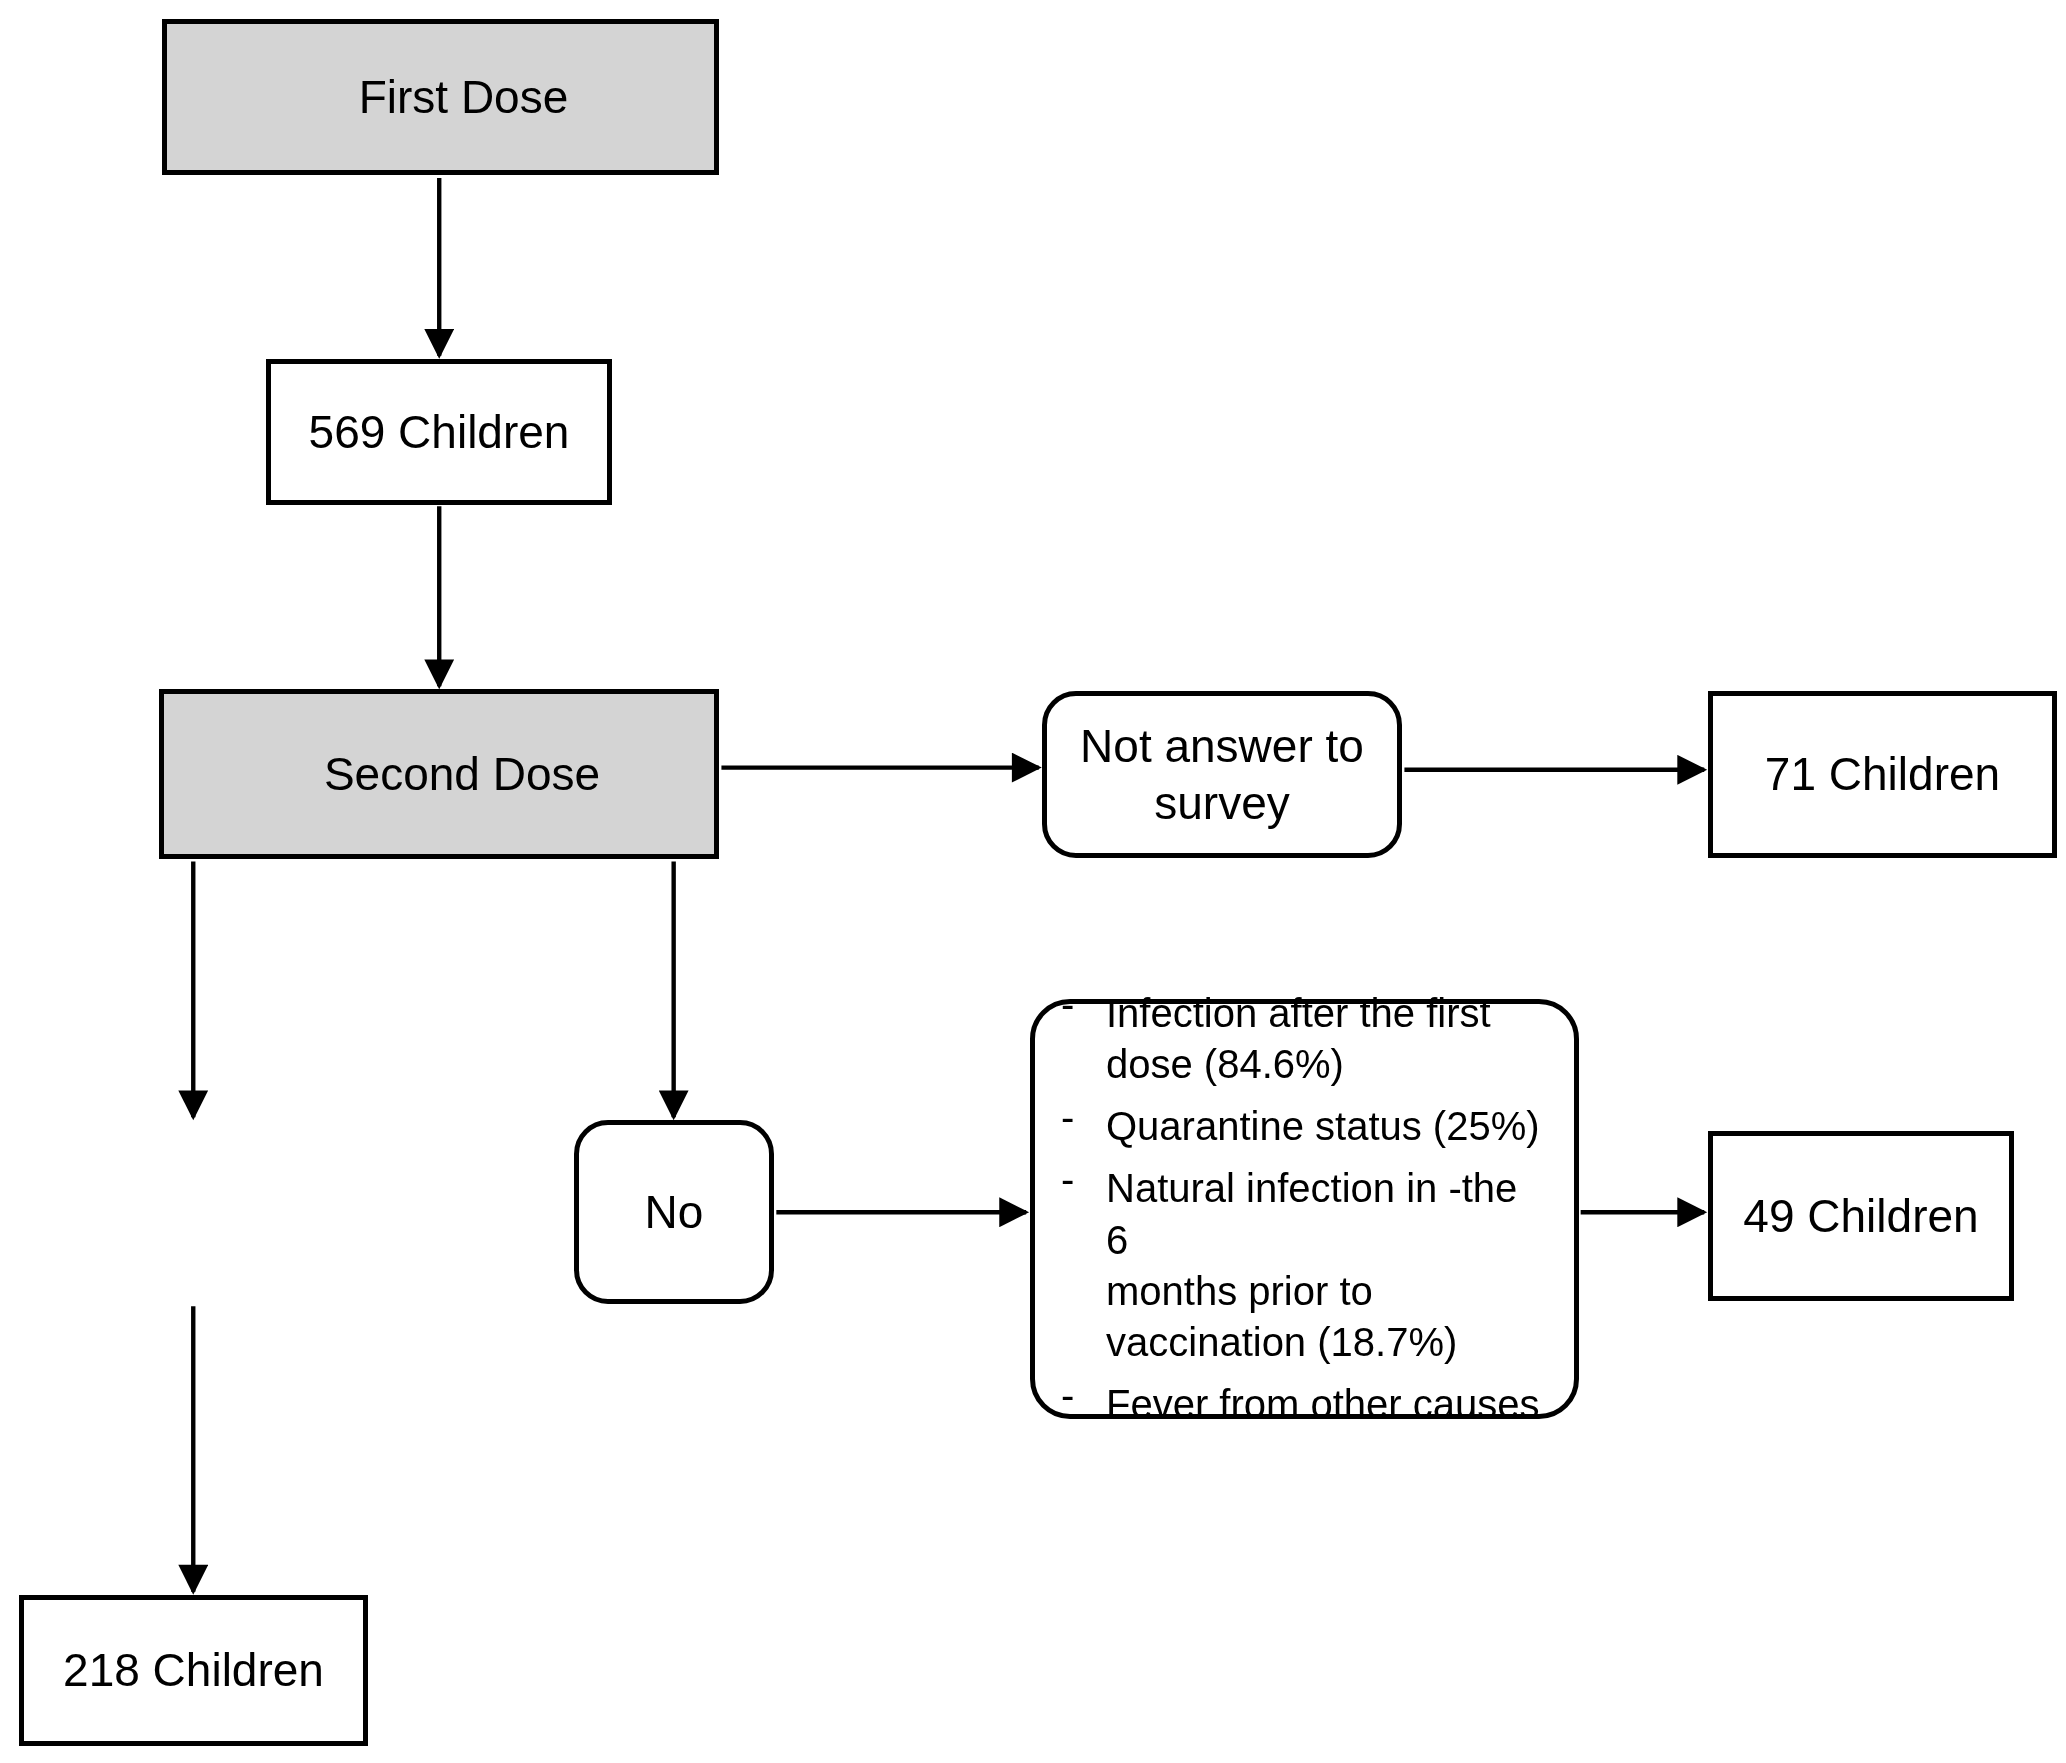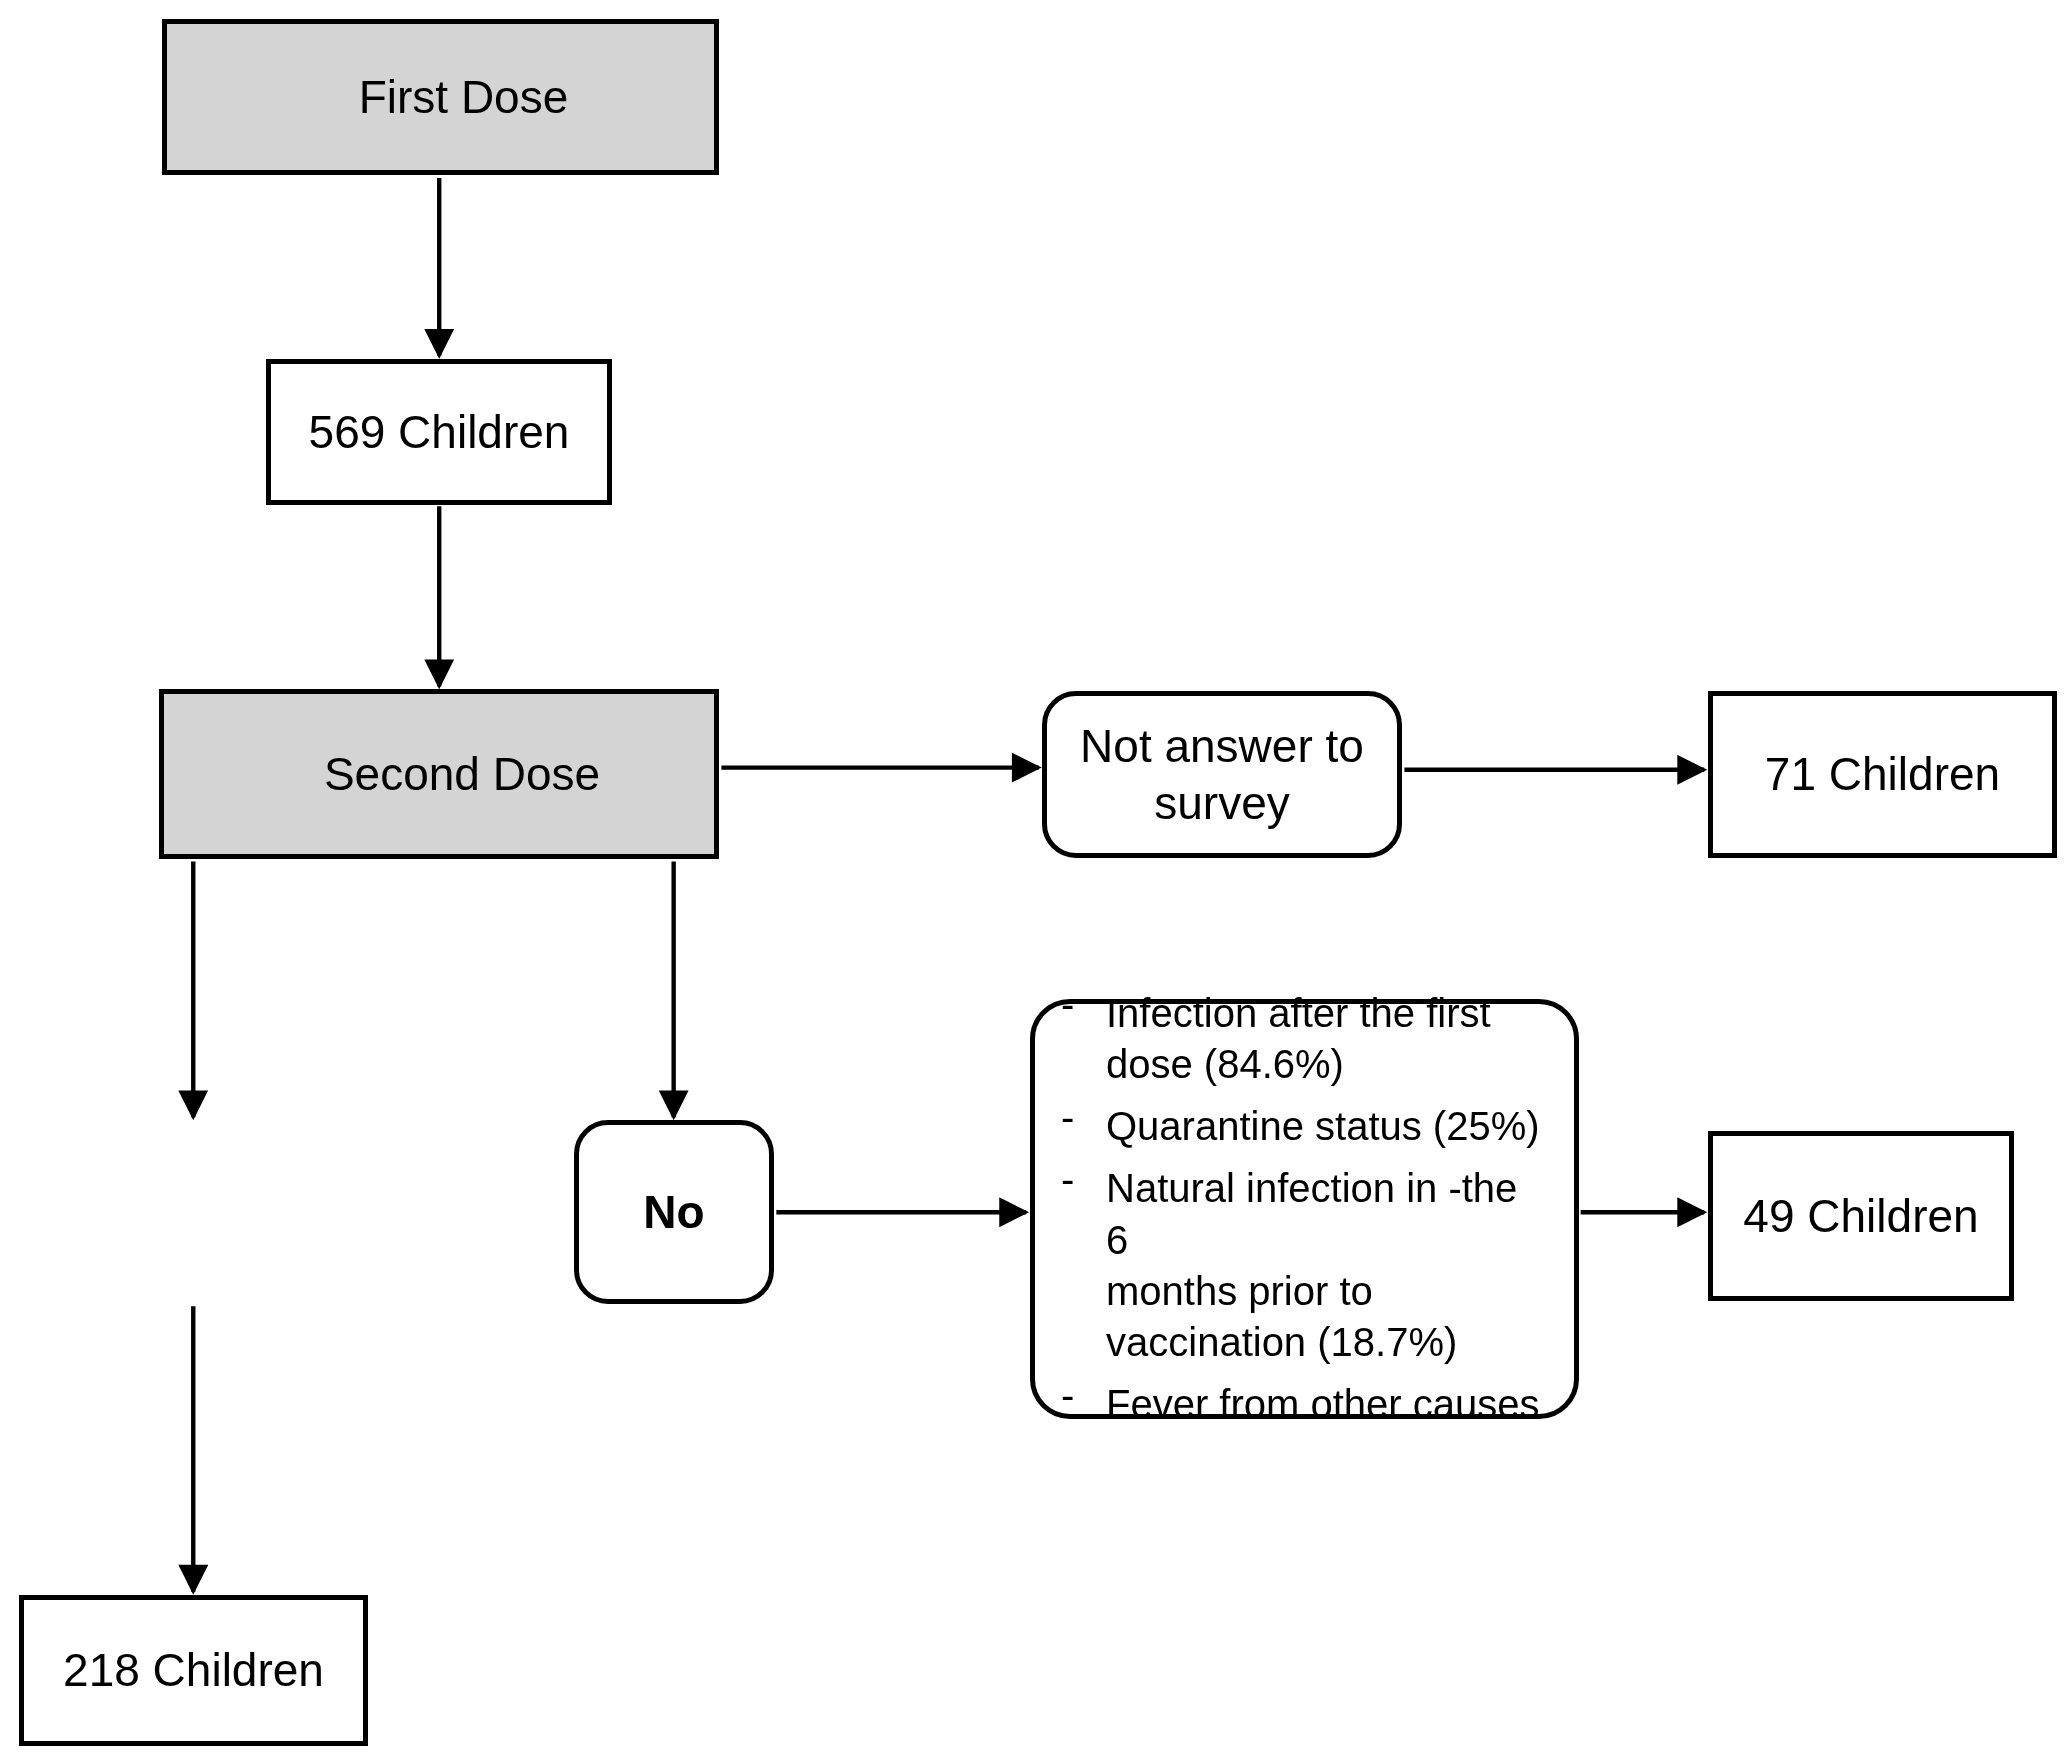--- a/index.html
+++ b/index.html
@@ -53,21 +53,21 @@
   .gray{background:var(--node-fill-gray);padding-left:46px;}
   .rounded{border-radius:34px;}
 
   
   .n-first-dose   {left:162px;  top:19px;   width:557px; height:156px;}
   .n-children-569 {left:266px;  top:359px;  width:346px;  height:146px;}
   .n-second-dose  {left:159px;  top:689px; width:560px; height:170px;}
   .n-not-answer   {left:1042px; top:691px; width:360px;  height:167px;}
   .n-children-71  {left:1708px; top:691px; width:349px;  height:167px;}
   .n-yes          {left:93px;  top:1120px; width:203px;  height:184px;}
-  .n-no           {left:574px; top:1120px; width:200px;  height:184px;font-weight:bold;}
+  .n-no           {left:574px; top:1120px; width:200px;  height:184px;}
   .n-reasons      {left:1030px; top:999px; width:549px; height:420px;
                    border-radius:40px;
                    flex-direction:column;
                    align-items:stretch;
                    justify-content:center;
                    text-align:left;
                    padding:13.7px 26px 13.7px 26px;
                    font-size:40px;
                    line-height:1.28;
                    gap:11px;}

